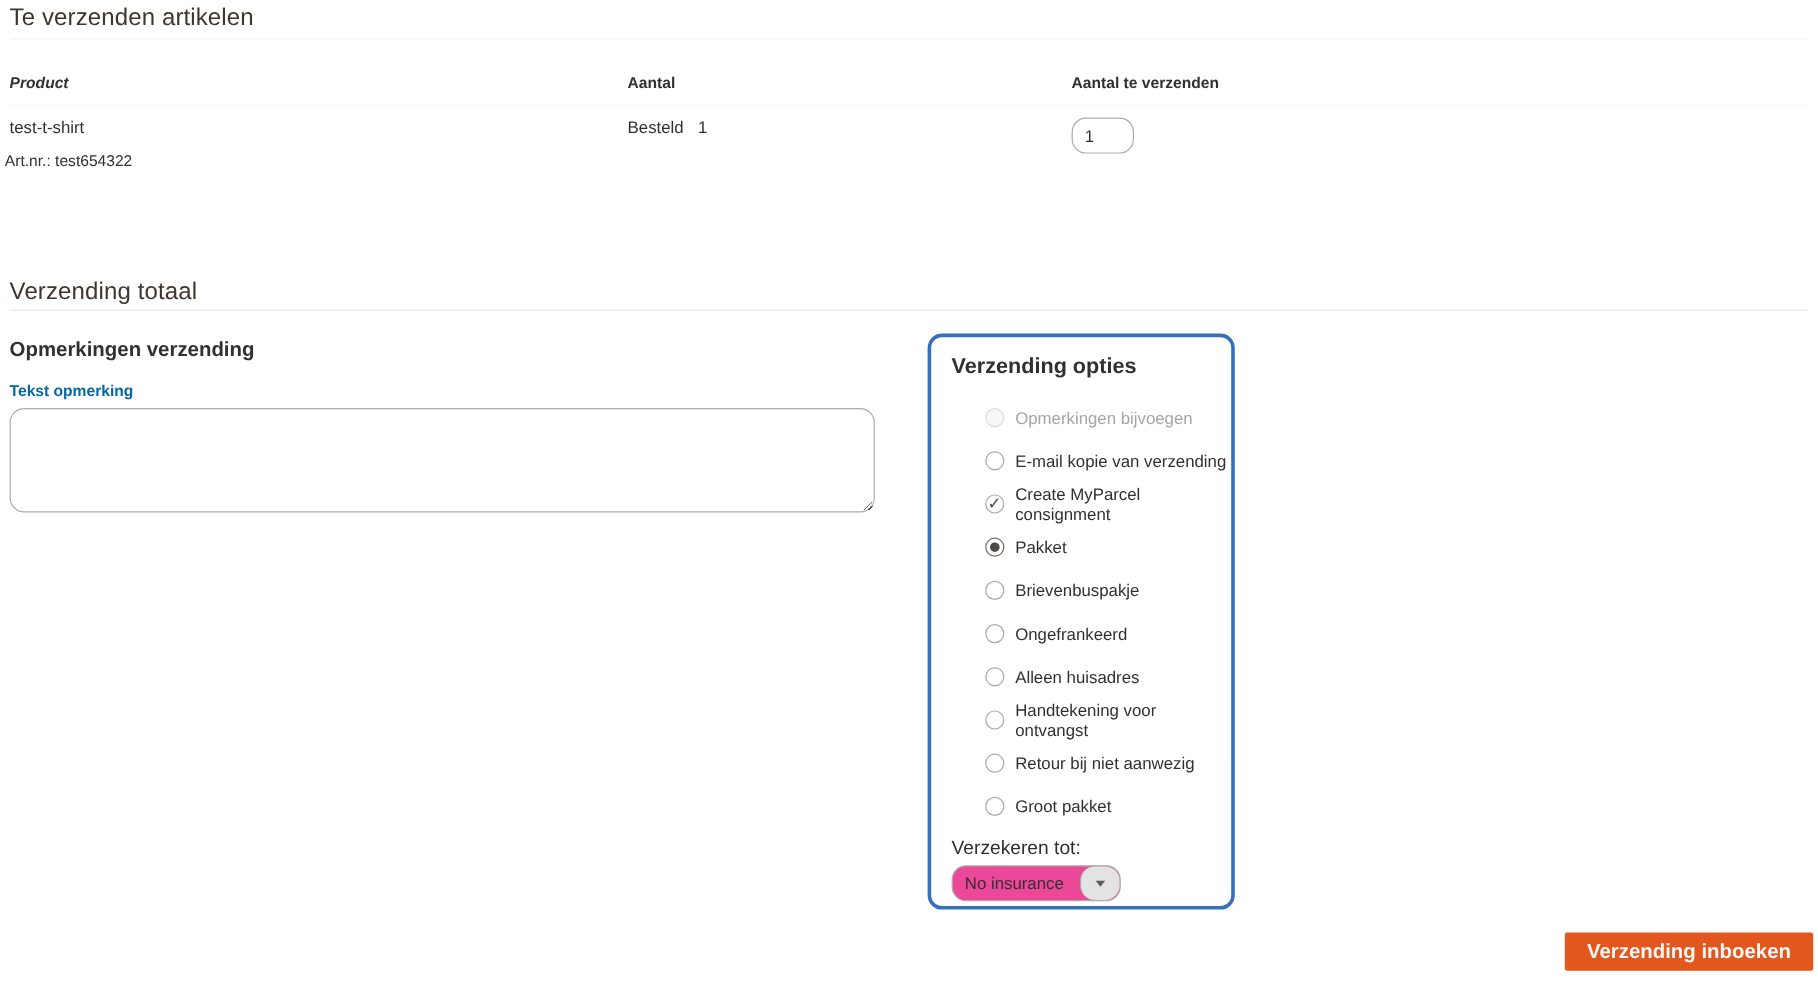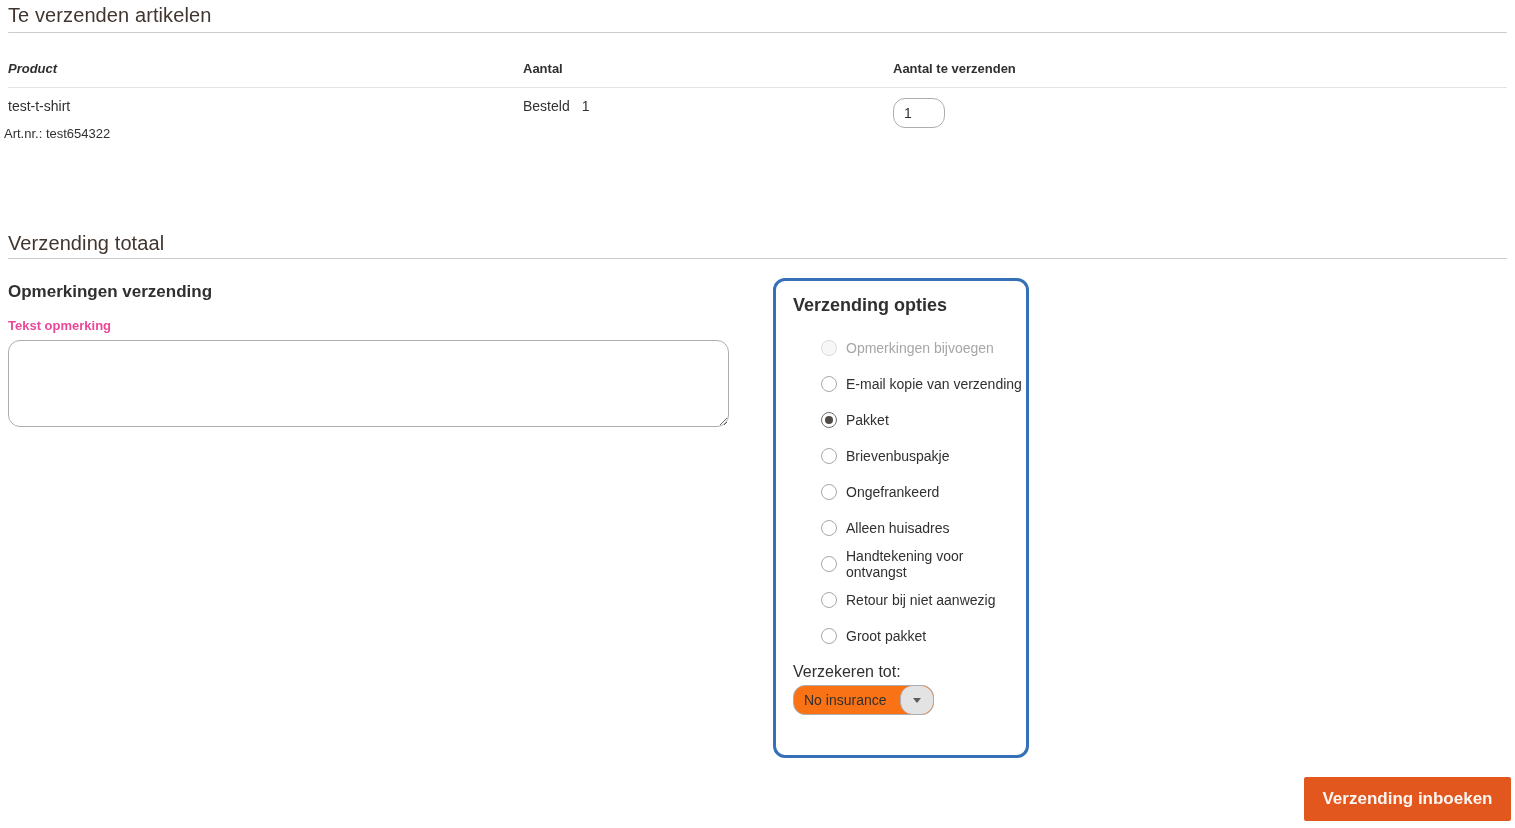--- a/index.html
+++ b/index.html
@@ -41,21 +41,21 @@
     padding:0 0 0 10px;
   }
 
   
   .sub-title {
     position:absolute; left:8px;
     font-size:17px; font-weight:700; color:#303030;text-align:right;
   }
   .field-label {
     position:absolute; left:8px;
-    font-size:13px; font-weight:700; color:#ec4899;
+    font-size:13px; font-weight:700; color:#0369a1;
   }
   .comment-textarea {
     position:absolute; left:8px; top:340px;
     width:721px; height:87px;
     border:1px solid #adadad; background:#fff;
     font-family:inherit; font-size:14px; color:#303030;
     padding:6px 8px;
     resize:both;
   }
 
@@ -96,21 +96,21 @@
   .opt.is-disabled .ctrl { background:#f7f7f7; border-color:#dcdcdc; cursor:default; }
   .opt.is-disabled .lbl { color:#a6a6a6; }
 
   .insurance-label {
     margin:9px 0 4px 17px;
     font-size:16px; color:#303030;
   }
   .fake-select {
     margin-left:17px;
     width:141px; height:30px;
-    border:1px solid #adadad; background:#f97316;
+    border:1px solid #adadad; background:#ec4899;
     display:flex; align-items:stretch; cursor:pointer;
   }
   .fake-select__value {
     flex:1; display:flex; align-items:center;
     padding-left:10px; font-size:14px; color:#303030;
     white-space:nowrap;
   }
   .fake-select__arrow {
     width:33px; background:#e3e3e3;
     border-left:1px solid #adadad;
@@ -119,21 +119,21 @@
   .fake-select__arrow::after {
     content:""; width:0; height:0;
     border-left:4px solid transparent;
     border-right:4px solid transparent;
     border-top:5px solid #5c5c5c;
   }
 
   
   .submit-btn {
     position:absolute; left:1304px; top:777px;
-    width:207px; height:44px;
+    width:207px; height:32px;
     background:var(--button-orange,#e2571e);
     border:none; border-radius:2px;
     color:#fdf6f2; font-family:inherit;
     font-size:17px; font-weight:700;
     cursor:pointer;
   }
 </style>
 </head>
 <body>
 
@@ -164,20 +164,24 @@
   <div class="options-box">
     <div class="options-box__title">Verzending opties</div>
     <div class="options-list">
         <div class="opt is-disabled">
     <span class="ctrl ctrl--checkbox"></span>
     <span class="lbl">Opmerkingen bijvoegen</span>
   </div>
         <div class="opt">
     <span class="ctrl ctrl--checkbox"></span>
     <span class="lbl">E-mail kopie van verzending</span>
+  </div>
+        <div class="opt">
+    <span class="ctrl ctrl--checkbox is-checked"></span>
+    <span class="lbl">Create MyParcel consignment</span>
   </div>
         <div class="opt">
     <span class="ctrl ctrl--radio is-checked"></span>
     <span class="lbl">Pakket</span>
   </div>
         <div class="opt">
     <span class="ctrl ctrl--radio"></span>
     <span class="lbl">Brievenbuspakje</span>
   </div>
         <div class="opt">

